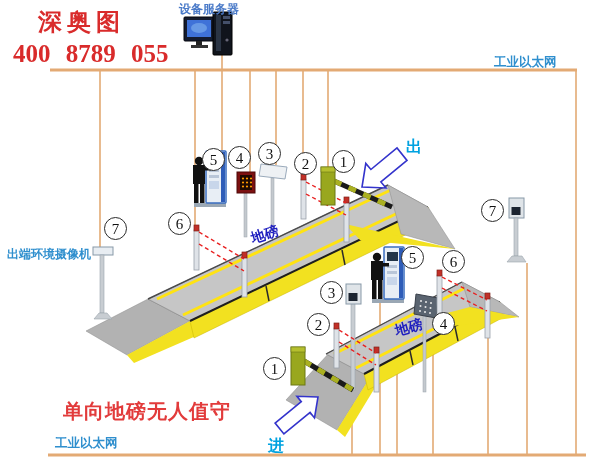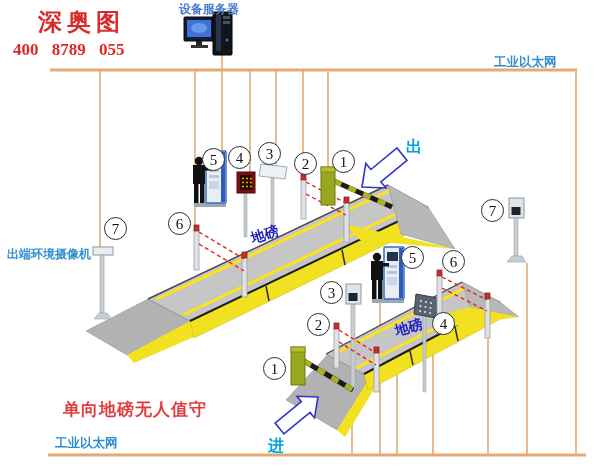--- a/index.html
+++ b/index.html
@@ -3,32 +3,32 @@
 <meta charset="utf-8">
 <style>
   html,body{margin:0;padding:0;background:#fff;}
   #stage{position:relative;width:600px;height:474px;background:#ffffff;overflow:hidden;
          font-family:"Liberation Sans",sans-serif;}
   #diagram{position:absolute;left:0;top:0;}
   .txt{position:absolute;white-space:nowrap;}
   .brand{left:38px;top:6px;font-family:"Liberation Serif",serif;font-weight:bold;
          font-size:24px;letter-spacing:5px;color:#d92b2b;}
   .phone{left:13px;top:40px;font-family:"Liberation Serif",serif;font-weight:bold;
-         font-size:17px;color:#d92b2b;word-spacing:9px;}
+         font-size:25px;color:#d92b2b;word-spacing:9px;}
   .server-label{left:179px;top:1px;font-size:12px;font-weight:bold;color:#4a7ac8;}
   .eth-top{left:494px;top:54px;font-size:12.5px;font-weight:bold;color:#2f8fce;}
   .eth-bottom{left:55px;top:435px;font-size:12.5px;font-weight:bold;color:#2f8fce;}
   .exit-cam-label{left:7px;top:246px;font-size:12px;font-weight:bold;color:#2f8fce;font-family:Liberation Mono, monospace;}
   .scale-top{left:251px;top:226px;font-size:14px;font-weight:bold;color:#1f1fbf;
              transform:rotate(-17deg);}
   .scale-bottom{left:395px;top:319px;font-size:14px;font-weight:bold;color:#1f1fbf;
              transform:rotate(-15deg);}
   .flow-exit{left:406px;top:137px;font-size:16px;font-weight:bold;color:#00a2e0;}
   .flow-entry{left:268px;top:436px;font-size:16px;font-weight:bold;color:#00a2e0;}
-  .caption{left:63px;top:398px;font-size:17px;font-weight:600;color:#e23b3b;letter-spacing:1px;}
+  .caption{left:63px;top:398px;font-size:20px;font-weight:600;color:#e23b3b;letter-spacing:1px;}
   .marker{position:absolute;width:23px;height:23px;border:1.5px solid #2b2b2b;border-radius:50%;
           background:#fff;text-align:center;line-height:23px;font-family:"Liberation Serif",serif;
           font-size:15px;color:#111;box-sizing:border-box;}
 </style>
 </head>
 <body>
 
 <div id="stage">
 
 <svg id="diagram" width="600" height="474" viewBox="0 0 600 474">

